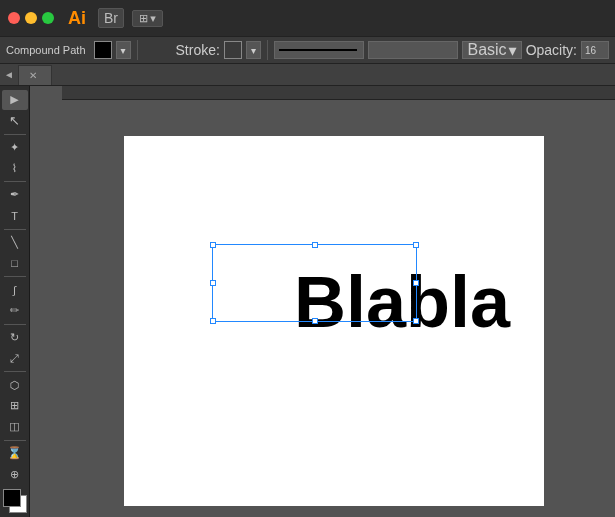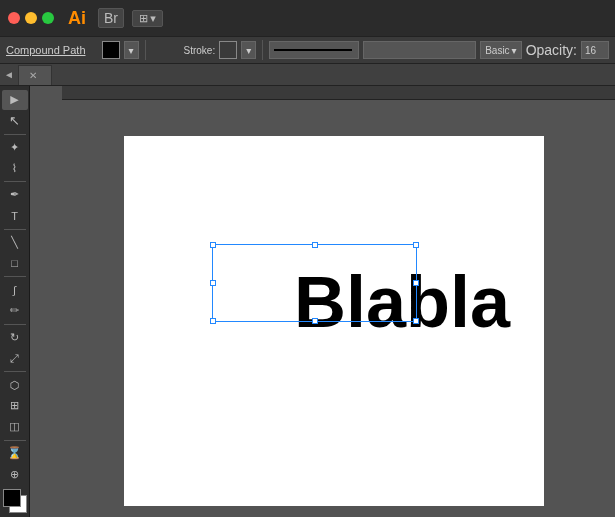--- a/index.html
+++ b/index.html
@@ -40,26 +40,26 @@
       height: 28px;
       background: #3a3a3a;
       display: flex;
       align-items: center;
       padding: 0 6px;
       gap: 4px;
       border-top: 1px solid #222;
       border-bottom: 1px solid #222;
     }
     .obj-label {
-      color: #ccc; font-size: 11px; margin-right: 12px; text-decoration: underline;
+      color: #ccc; font-size: 11px; margin-right: 4px;
     }
     .fill-swatch {
       width: 18px; height: 18px; background: #000; border: 1px solid #888;
     }
-    .stroke-label { color: #ccc; font-size: 10px; padding-left: 32px; }
+    .stroke-label { color: #ccc; font-size: 14px; padding-left: 32px; }
     .stroke-swatch {
       width: 18px; height: 18px; background: transparent; border: 1px solid #888;
       position: relative;
     }
     .stroke-swatch::after {
       content: ''; position: absolute; inset: 0;
       background: linear-gradient(to top-right, transparent calc(50% - 1px), #f00 calc(50%), transparent calc(50% + 1px));
     }
     .dropdown-btn {
       background: #555; border: 1px solid #666; color: #ccc;
@@ -75,21 +75,21 @@
     .style-box {
       background: #555; border: 1px solid #666; height: 18px;
       display: flex; align-items: center; padding: 0 4px; color: #ccc; font-size: 10px;
       flex: 1;
     }
     .stroke-line {
       width: 80px; height: 2px; background: #000; margin-right: 2px;
     }
     .basic-box {
       background: #555; border: 1px solid #666; height: 18px;
-      display: flex; align-items: center; padding: 0 4px; color: #ccc; font-size: 10px;
+      display: flex; align-items: center; padding: 0 4px; color: #ccc; font-size: 16px;
       gap: 2px;
     }
     .opacity-label { color: #ccc; font-size: 14px; }
     .opacity-val {
       background: #555; border: 1px solid #666; height: 18px;
       display: flex; align-items: center; padding: 0 3px; color: #ccc; font-size: 10px;
       width: 28px;
     }
 
     

